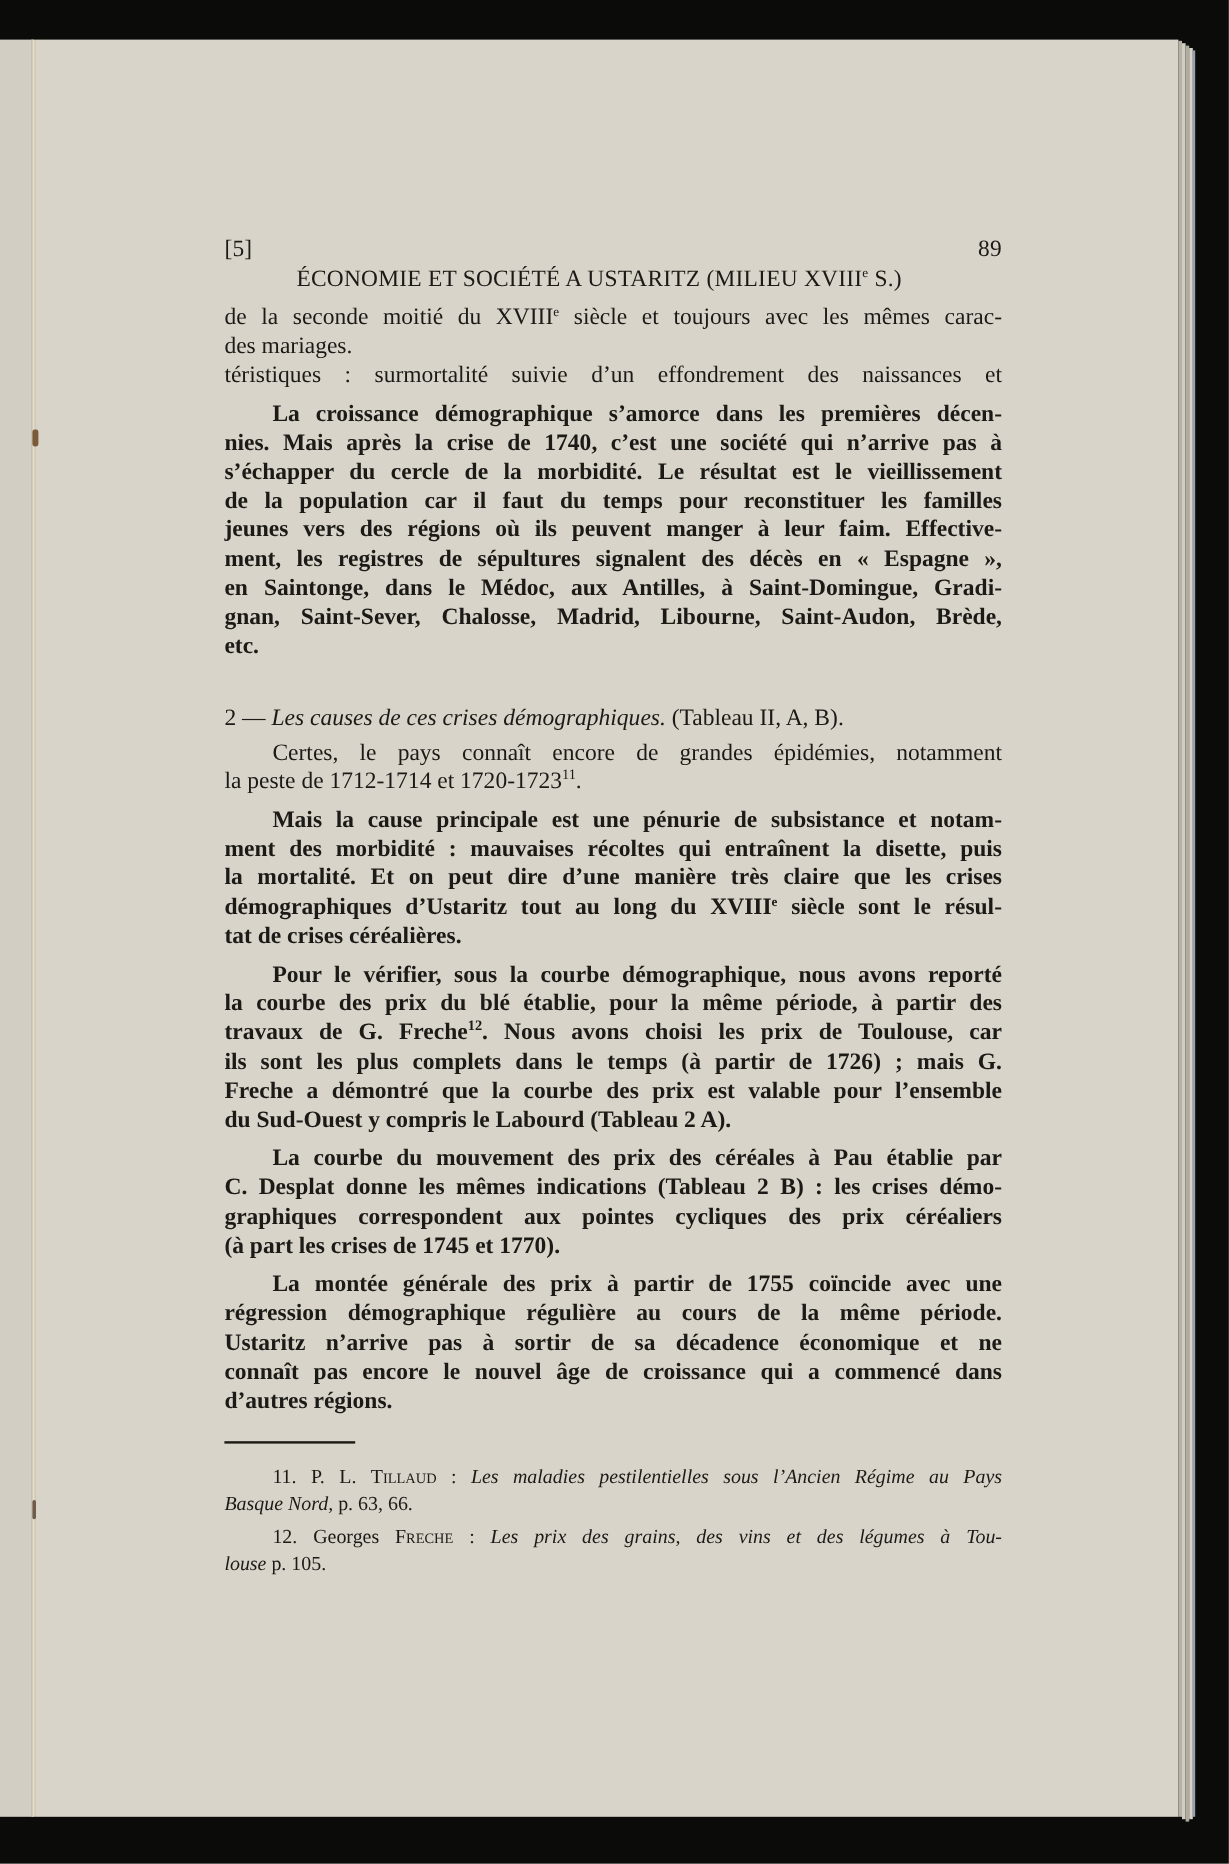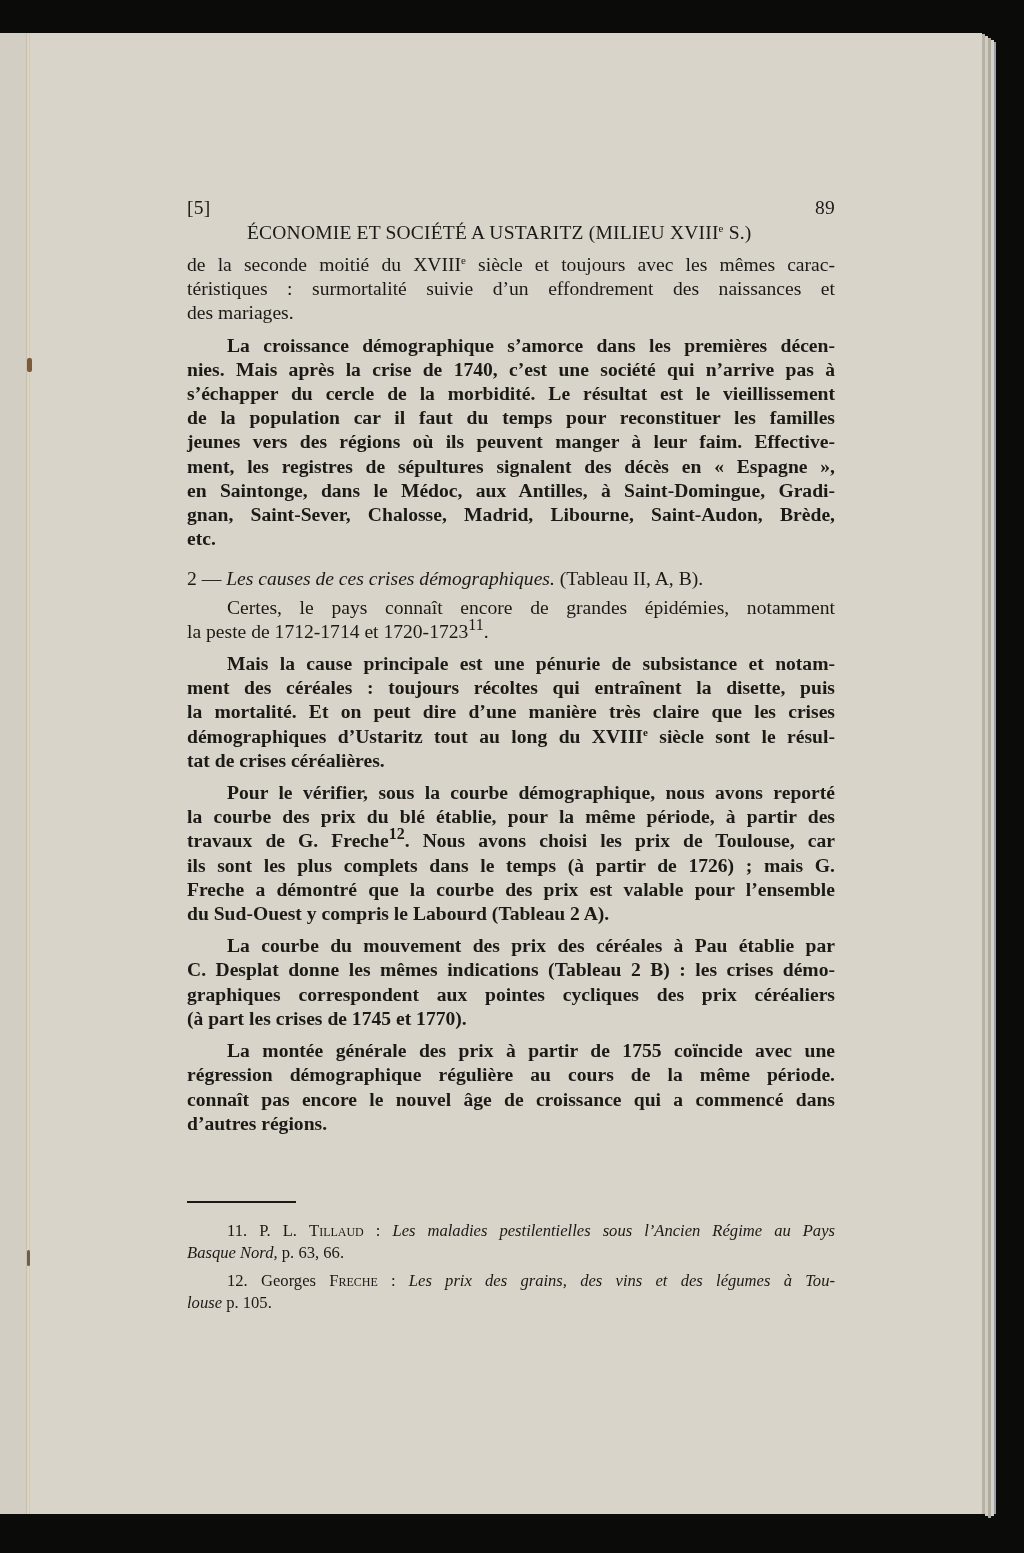--- a/index.html
+++ b/index.html
@@ -46,25 +46,25 @@
     .header .title { position: absolute; left: 60px; top: 0; margin-top: 25px; }
     .header .title sup { font-size: 11px; vertical-align: 7px; }
     .header .pageno { position: absolute; right: 0; top: 0; margin-left: 37px; }
 
     .body-text {
       position: absolute; left: 187px; top: 253px; width: 648px;
       font-size: 19.6px; line-height: 24.2px; text-align: justify;
     }
     .body-text p { margin: 0; }
     .body-text .gap { margin-top: 8px; font-weight: bold; }
-    .body-text .section-gap { margin-top: 16px; }
+    .body-text .section-gap { margin-top: 36px; }
     .line { display: block; text-align: justify; text-align-last: justify; white-space: nowrap; }
     .line.last { text-align-last: left; }
     .line.ind { padding-left: 40px; }
-    sup.fn { font-size: 16px; vertical-align: 8px; line-height: 0; }
+    sup.fn { font-size: 12px; vertical-align: 8px; line-height: 0; }
     sup.e { font-size: 11px; vertical-align: 7px; line-height: 0; }
     em { font-style: italic; }
 
     .rule {
       position: absolute; left: 187px; top: 1201px; width: 109px; height: 2px;
       background: #1c1a17;
     }
     .footnotes {
       position: absolute; left: 187px; top: 1220px; width: 648px;
       font-size: 16.6px; line-height: 21.5px;
@@ -88,22 +88,22 @@
 
 <div class="header">
   <span class="num">[5]</span>
   <span class="title"><span>ÉCONOMIE ET SOCIÉTÉ A USTARITZ (MILIEU XVIII</span><sup>e</sup><span> S.)</span></span>
   <span class="pageno">89</span>
 </div>
 
 <div class="body-text">
   <p>
     <span class="line"><span>de la seconde moitié du XVIII</span><sup class="e">e</sup><span> siècle et toujours avec les mêmes carac-</span></span>
+    <span class="line last">des mariages.</span>
     <span class="line">téristiques : surmortalité suivie d’un effondrement des naissances et</span>
-    <span class="line last">des mariages.</span>
   </p>
 
   <p class="gap">
     <span class="line ind">La croissance démographique s’amorce dans les premières décen-</span>
     <span class="line">nies. Mais après la crise de 1740, c’est une société qui n’arrive pas à</span>
     <span class="line">s’échapper du cercle de la morbidité. Le résultat est le vieillissement</span>
     <span class="line">de la population car il faut du temps pour reconstituer les familles</span>
     <span class="line">jeunes vers des régions où ils peuvent manger à leur faim. Effective-</span>
     <span class="line">ment, les registres de sépultures signalent des décès en « Espagne »,</span>
     <span class="line">en Saintonge, dans le Médoc, aux Antilles, à Saint-Domingue, Gradi-</span>
@@ -115,21 +115,21 @@
     <span class="line last"><span>2 — </span><em>Les causes de ces crises démographiques.</em><span> (Tableau II, A, B).</span></span>
   </p>
 
   <p style="margin-top:4px">
     <span class="line ind">Certes, le pays connaît encore de grandes épidémies, notamment</span>
     <span class="line last"><span>la peste de 1712-1714 et 1720-1723</span><sup class="fn">11</sup><span>.</span></span>
   </p>
 
   <p class="gap">
     <span class="line ind">Mais la cause principale est une pénurie de subsistance et notam-</span>
-    <span class="line">ment des céréales : toujours récoltes qui entraînent la disette, puis</span>
+    <span class="line">ment des morbidité : mauvaises récoltes qui entraînent la disette, puis</span>
     <span class="line">la mortalité. Et on peut dire d’une manière très claire que les crises</span>
     <span class="line"><span>démographiques d’Ustaritz tout au long du XVIII</span><sup class="e">e</sup><span> siècle sont le résul-</span></span>
     <span class="line last">tat de crises céréalières.</span>
   </p>
 
   <p class="gap">
     <span class="line ind">Pour le vérifier, sous la courbe démographique, nous avons reporté</span>
     <span class="line">la courbe des prix du blé établie, pour la même période, à partir des</span>
     <span class="line"><span>travaux de G. Freche</span><sup class="fn">12</sup><span>. Nous avons choisi les prix de Toulouse, car</span></span>
     <span class="line">ils sont les plus complets dans le temps (à partir de 1726) ; mais G.</span>
@@ -140,20 +140,21 @@
   <p class="gap">
     <span class="line ind">La courbe du mouvement des prix des céréales à Pau établie par</span>
     <span class="line">C. Desplat donne les mêmes indications (Tableau 2 B) : les crises démo-</span>
     <span class="line">graphiques correspondent aux pointes cycliques des prix céréaliers</span>
     <span class="line last">(à part les crises de 1745 et 1770).</span>
   </p>
 
   <p class="gap">
     <span class="line ind">La montée générale des prix à partir de 1755 coïncide avec une</span>
     <span class="line">régression démographique régulière au cours de la même période.</span>
+    <span class="line">Ustaritz n’arrive pas à sortir de sa décadence économique et ne</span>
     <span class="line">connaît pas encore le nouvel âge de croissance qui a commencé dans</span>
     <span class="line last">d’autres régions.</span>
   </p>
 </div>
 
 <div class="rule"></div>
 
 <div class="footnotes">
   <div class="fn-block">
     <span class="line" style="padding-left:40px"><span>11.</span> <span>P. L. </span><span class="smallcaps">Tillaud</span><span> : </span><em>Les maladies pestilentielles sous l’Ancien Régime au Pays</em></span>

